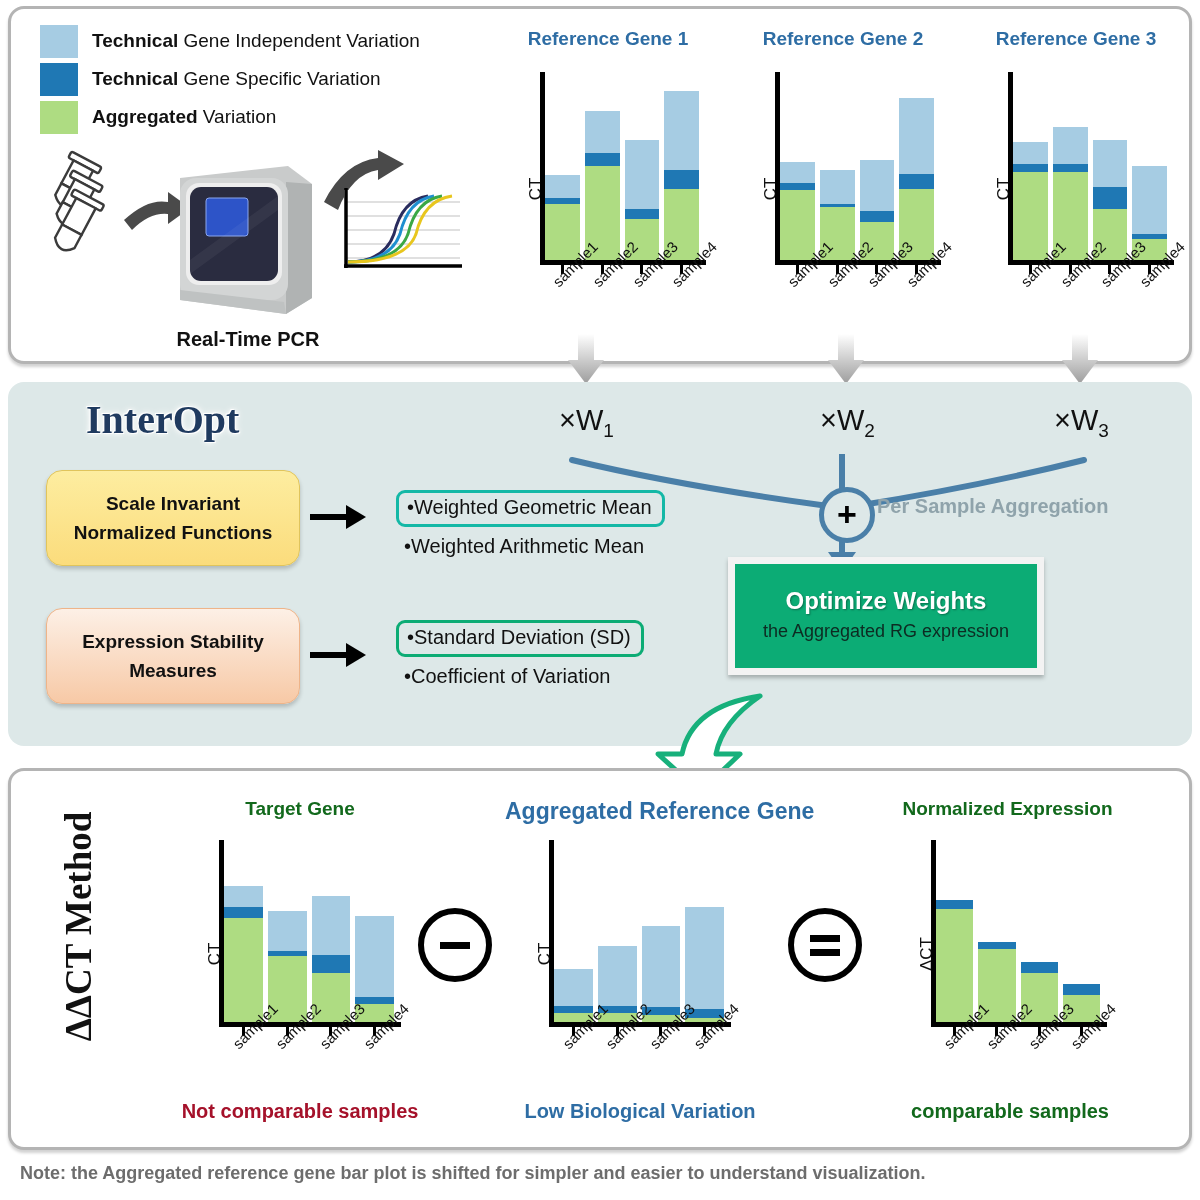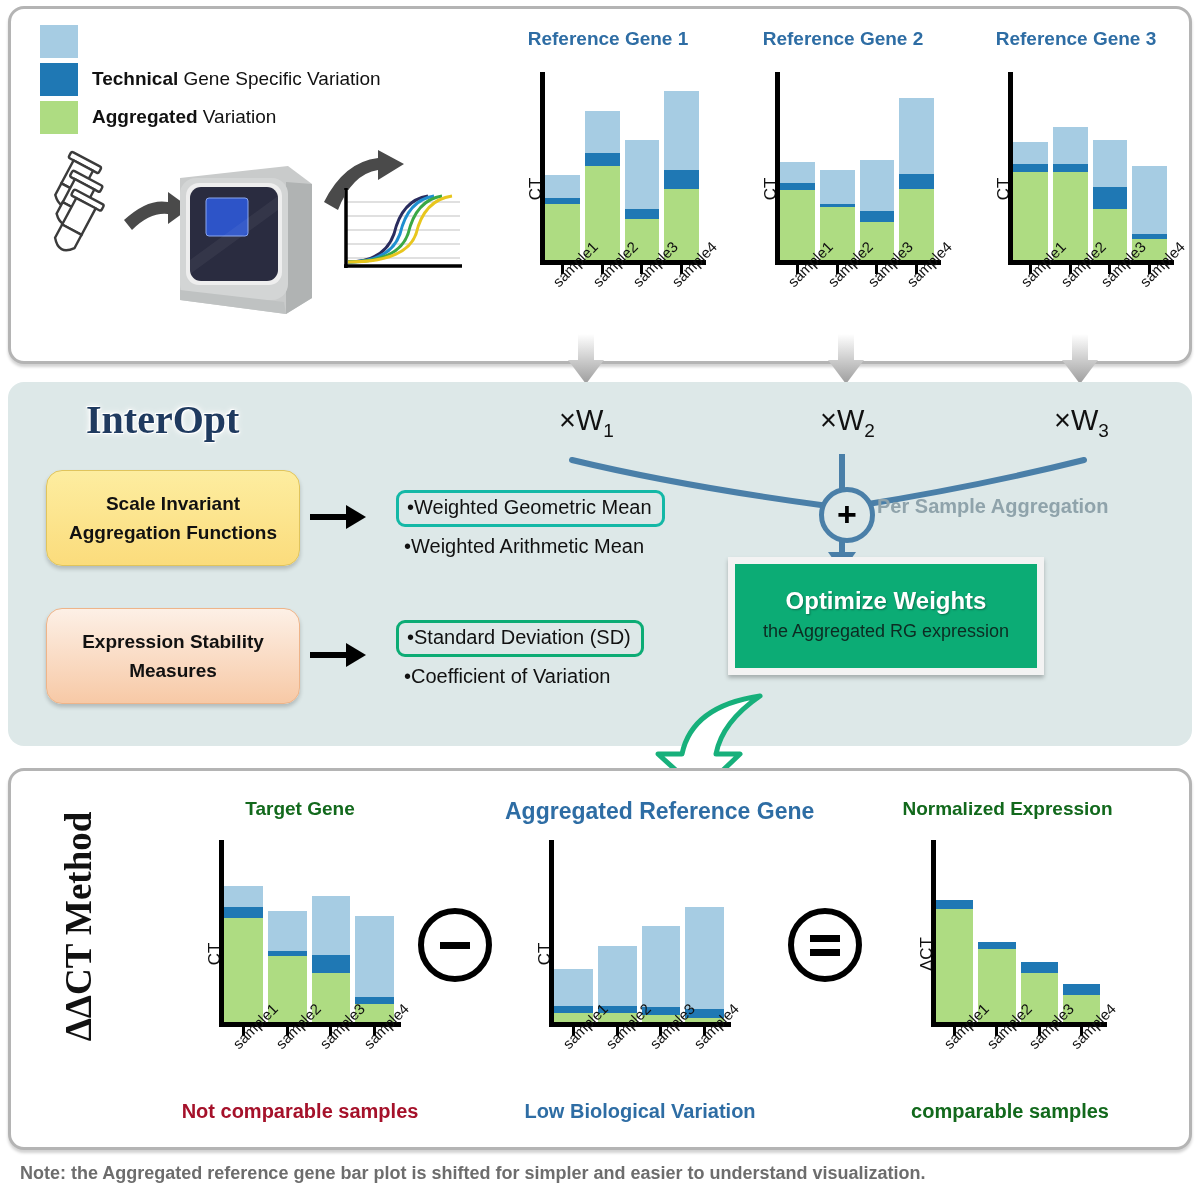--- a/index.html
+++ b/index.html
@@ -141,20 +141,21 @@
   }
 </style>
 </head>
 <body>
 
 <div class="panel" id="top-panel"></div>
 
 <div id="legend">
   <div class="legend-row">
     <span class="legend-swatch" style="background:#a6cce3"></span>
+    <span class="legend-text"><b>Technical</b><span> Gene Independent Variation</span></span>
   </div>
   <div class="legend-row">
     <span class="legend-swatch" style="background:#1f78b4"></span>
     <span class="legend-text"><b>Technical</b><span> Gene Specific Variation</span></span>
   </div>
   <div class="legend-row">
     <span class="legend-swatch" style="background:#aedc82"></span>
     <span class="legend-text"><b>Aggregated</b><span> Variation</span></span>
   </div>
 </div>
@@ -206,20 +207,21 @@
         <line x1="318" y1="108" x2="432" y2="108"></line>
       </g>
       <path d="M320 112 Q356 112 366 84 Q374 50 400 46" fill="none" stroke="#2a2c5e" stroke-width="3"></path>
       <path d="M320 112 Q362 112 372 84 Q380 50 406 46" fill="none" stroke="#1f8fd0" stroke-width="3"></path>
       <path d="M320 112 Q370 112 380 84 Q388 50 414 46" fill="none" stroke="#3aa845" stroke-width="3"></path>
       <path d="M320 112 Q378 112 388 84 Q396 50 424 46" fill="none" stroke="#e8c61e" stroke-width="3"></path>
       <line x1="318" y1="38" x2="318" y2="118" stroke="#000" stroke-width="3.5"></line>
       <line x1="316" y1="116" x2="434" y2="116" stroke="#000" stroke-width="3.5"></line>
     </g>
   </svg>
+  <div id="pcr-caption">Real-Time PCR</div>
 </div>
 
 <div class="chart" id="chart-rg1" style="left:500px;top:28px;width:216px;height:320px;">
     <div class="chart-title" style="color: rgb(46, 109, 164); font-size: 19px; top: 0px;">Reference Gene 1</div>
     <div class="ylabel" style="font-size: 17px; left: -8px; top: 128.6px; width: 44px;">CT</div>
     <div class="axis-y" style="left: 40px; top: 44px; height: 193px;"></div>
     <div class="axis-x" style="left: 40px; top: 232px; width: 166px;"></div>
     <div class="bars" style="left: 45px; top: 44px; width: 154px; height: 188px;">
       <div class="bar" style="width: 34.75px; height: 100%; margin-right: 5px;">
         <div class="seg tech-ind" style="height: 22.56px;"></div>
@@ -429,21 +431,21 @@
 </svg>
 
 <div style="position:absolute;left:819px;top:487px;width:46px;height:46px;border:5px solid #4a7fa8;border-radius:50%;background:#dde8e8;display:flex;align-items:center;justify-content:center;">
   <span style="font-size:34px;font-weight:bold;color:#000;line-height:0;margin-top:-2px;">+</span>
 </div>
 
 <div id="per-sample-label">Per Sample Aggregation</div>
 
 <div class="rbox" id="box-sia">
   <span>Scale Invariant</span>
-  <span>Aggregation Functions</span>
+  <span>Normalized Functions</span>
 </div>
 <div class="blk-arrow" style="left:310px;top:505px;width:58px;">
   <span class="shaft"></span>
     <span class="head"></span>
 </div>
 <div class="outlined" style="left:396px;top:490px;border:3px solid #14b8a6;">•Weighted Geometric Mean</div>
 <div class="plainitem" style="left:404px;top:535px;">•Weighted Arithmetic Mean</div>
 
 <div class="rbox" id="box-esm">
   <span>Expression Stability</span>

